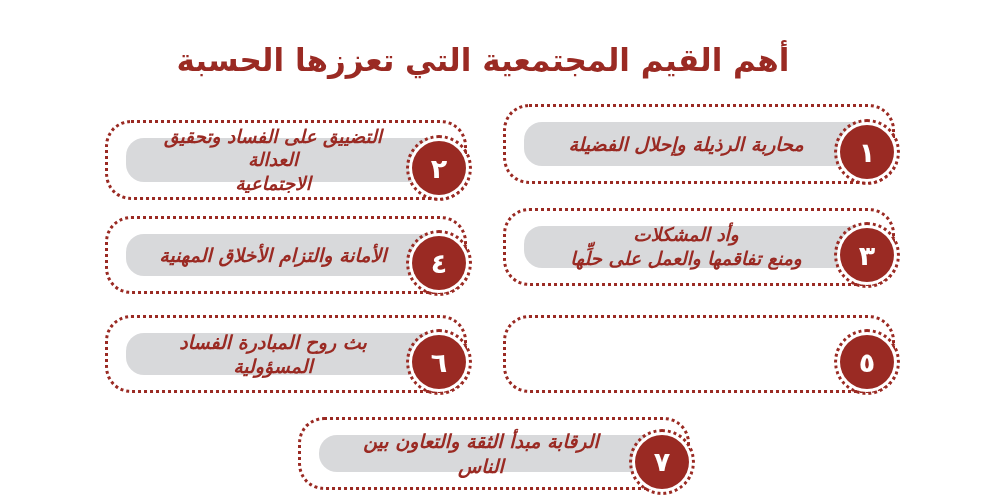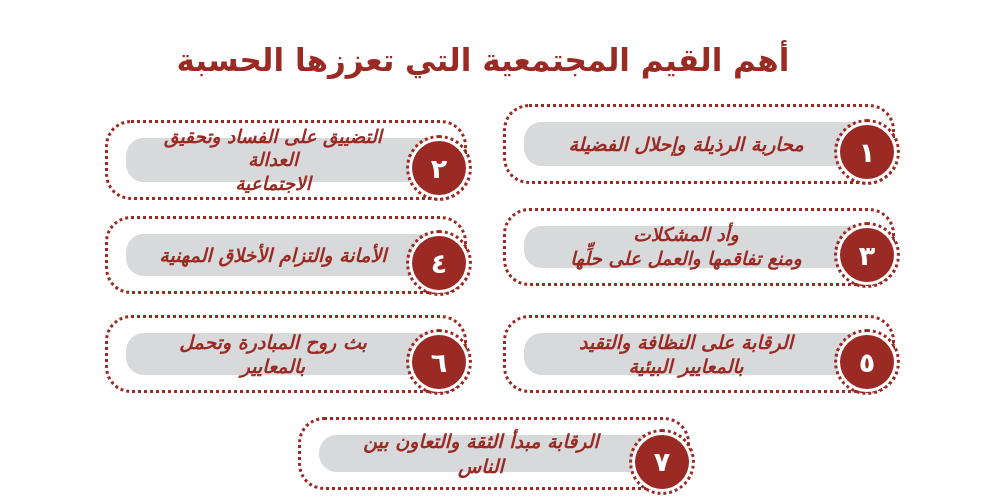--- a/index.html
+++ b/index.html
@@ -109,29 +109,26 @@
   </div>
 
   <div class="item pos-4">
     <div class="pill">
       <span class="item-label">الأمانة والتزام الأخلاق المهنية</span>
     </div>
     <div class="badge">٤</div>
   </div>
 
   <div class="item pos-5">
-    <div class="pill">
-      <span class="item-label">الرقابة على النظافة والتقيد بالمعايير البيئية</span>
-    </div>
     <div class="badge">٥</div>
   </div>
 
   <div class="item pos-6">
     <div class="pill">
-      <span class="item-label">بث روح المبادرة وتحمل بالمعايير</span>
+      <span class="item-label">بث روح المبادرة الفساد المسؤولية</span>
     </div>
     <div class="badge">٦</div>
   </div>
 
   <div class="item pos-7">
     <div class="pill">
       <span class="item-label">الرقابة مبدأ الثقة والتعاون بين الناس</span>
     </div>
     <div class="badge">٧</div>
   </div>

